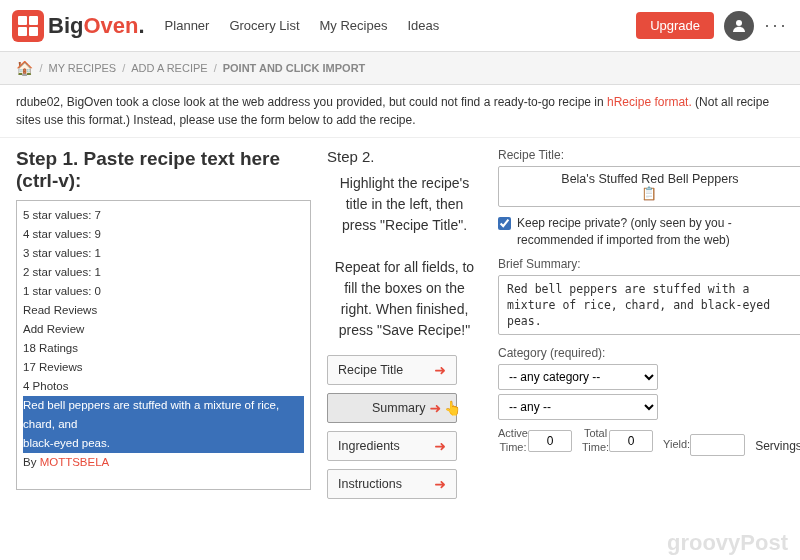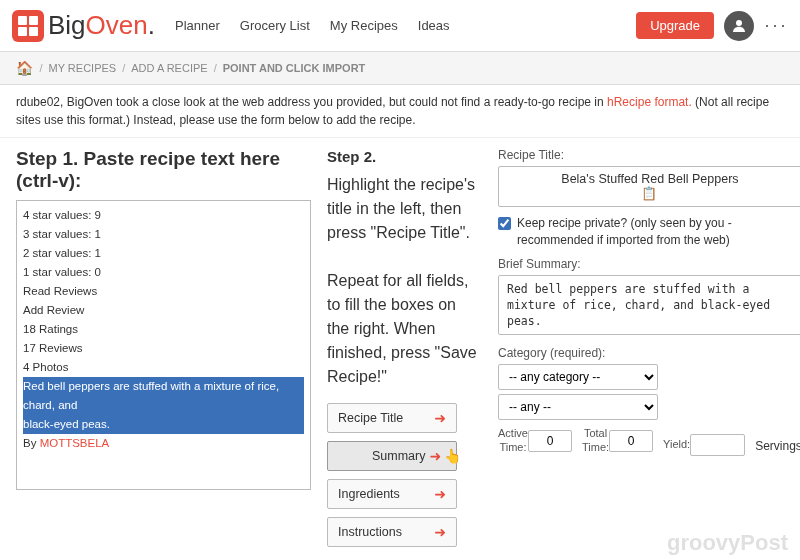--- a/index.html
+++ b/index.html
@@ -24,22 +24,22 @@
       height: 32px;
       background: #e74c3c;
       border-radius: 6px;
       display: flex;
       align-items: center;
       justify-content: center;
       margin-right: 4px;
     }
     .logo-icon svg { width: 24px; height: 24px; }
     .logo-text {
-      font-size: 26px;
-      font-weight: normal;
+      font-size: 22px;
+      font-weight: bold;
       color: #333;
     }
     .logo-text span { color: #e74c3c; }
     .nav {
       display: flex;
       align-items: flex-end;
       gap: 20px;
       flex: 1;
     }
     .nav-item {
@@ -132,29 +132,30 @@
     }
     .link-text { color: #e74c3c; text-decoration: none; }
 
     
     .middle-panel {
       width: 155px;
       flex-shrink: 0;
     }
     .step2-heading {
       font-size: 15px;
-      font-weight: bold;
+      font-weight: normal;
       color: #333;
       margin-bottom: 8px;
     }
     .step2-desc {
-      font-size: 16px;
+      font-size: 14px;
       color: #333;
       line-height: 1.5;
       margin-bottom: 14px;
+      text-align: center;
     }
     .field-btn {
       display: flex;
       align-items: center;
       justify-content: space-between;
       border: 1px solid #bbb;
       background: #f9f9f9;
       padding: 6px 10px;
       margin-bottom: 8px;
       cursor: pointer;
@@ -309,20 +310,21 @@
 
 <div class="alert-bar">
   <span>rdube02, BigOven took a close look at the web address you provided, but could not find a ready-to-go recipe in </span><a href="#">hRecipe format.</a><span> (Not all recipe sites use this format.) Instead, please use the form below to add the recipe.</span>
 </div>
 
 <div class="main-content" style="position:relative;">
 
   <div class="left-panel">
     <div class="step-heading">Step 1. Paste recipe text here (ctrl-v):</div>
     <div style="position:relative; width:100%; height:290px; border:1px solid #bbb; overflow-y:auto; background:#fff; padding:5px 6px; font-size:11.5px; line-height:1.65; color:#333;">
+      <div>5 star values: 7</div>
       <div>4 star values: 9</div>
       <div>3 star values: 1</div>
       <div>2 star values: 1</div>
       <div>1 star values: 0</div>
       <div>Read Reviews</div>
       <div>Add Review</div>
       <div>18 Ratings</div>
       <div>17 Reviews</div>
       <div>4 Photos</div>
       <div class="highlighted-text">Red bell peppers are stuffed with a mixture of rice, chard, and<br>black-eyed peas.</div>

